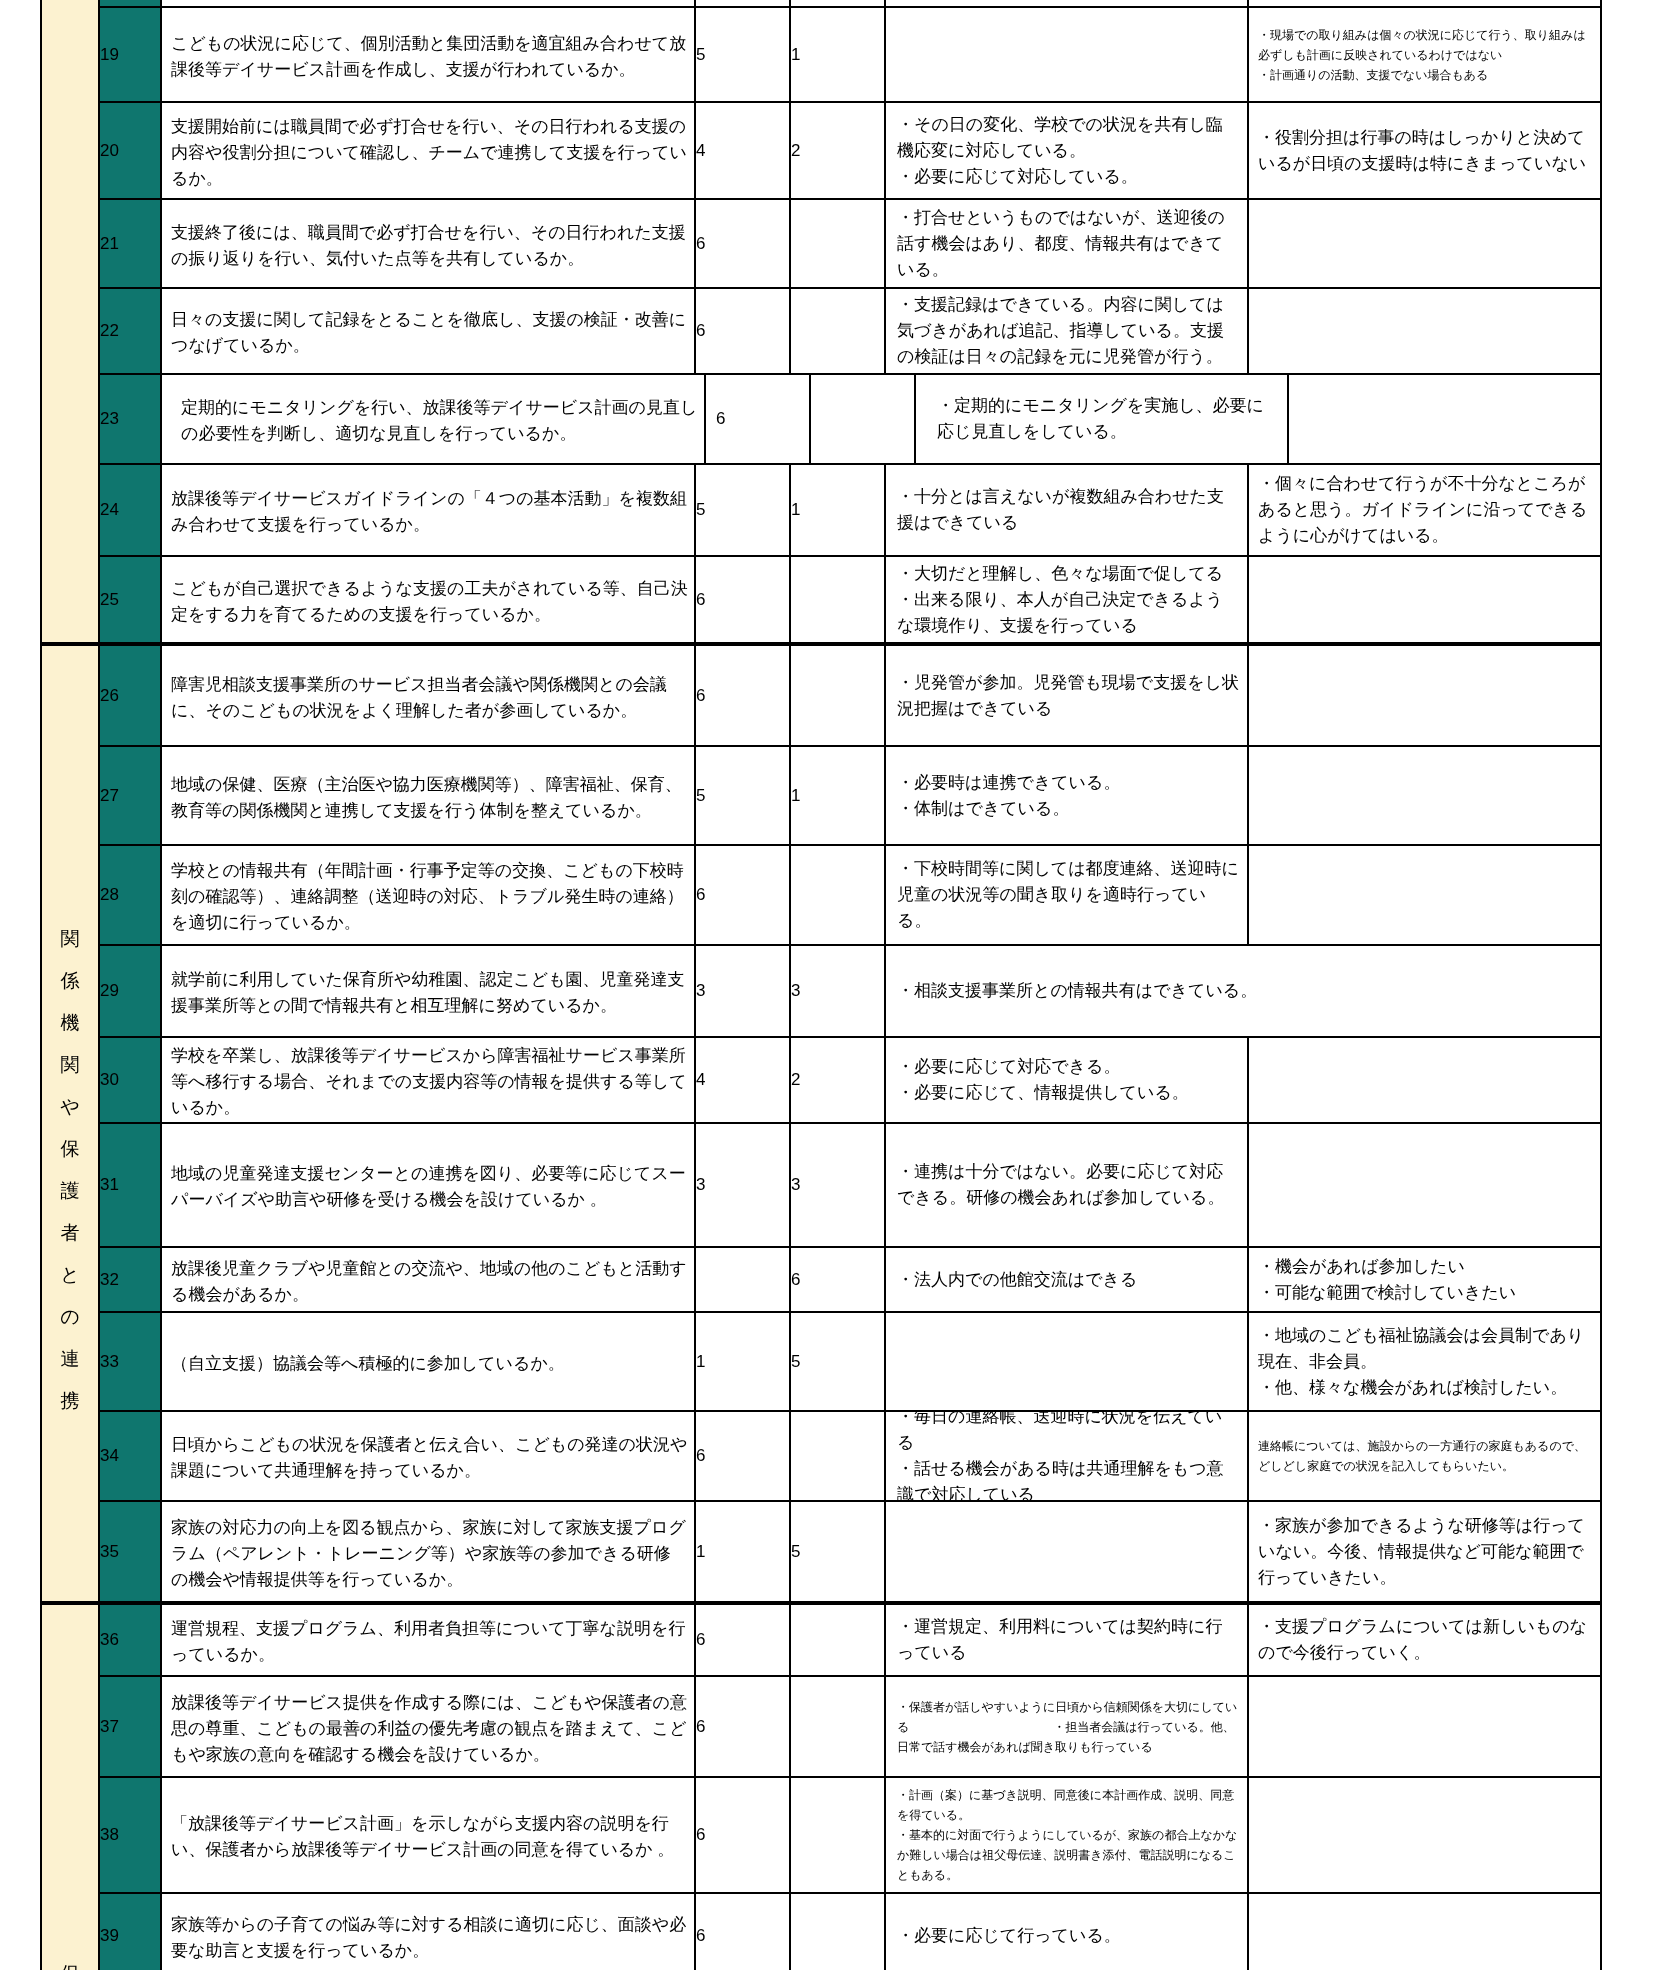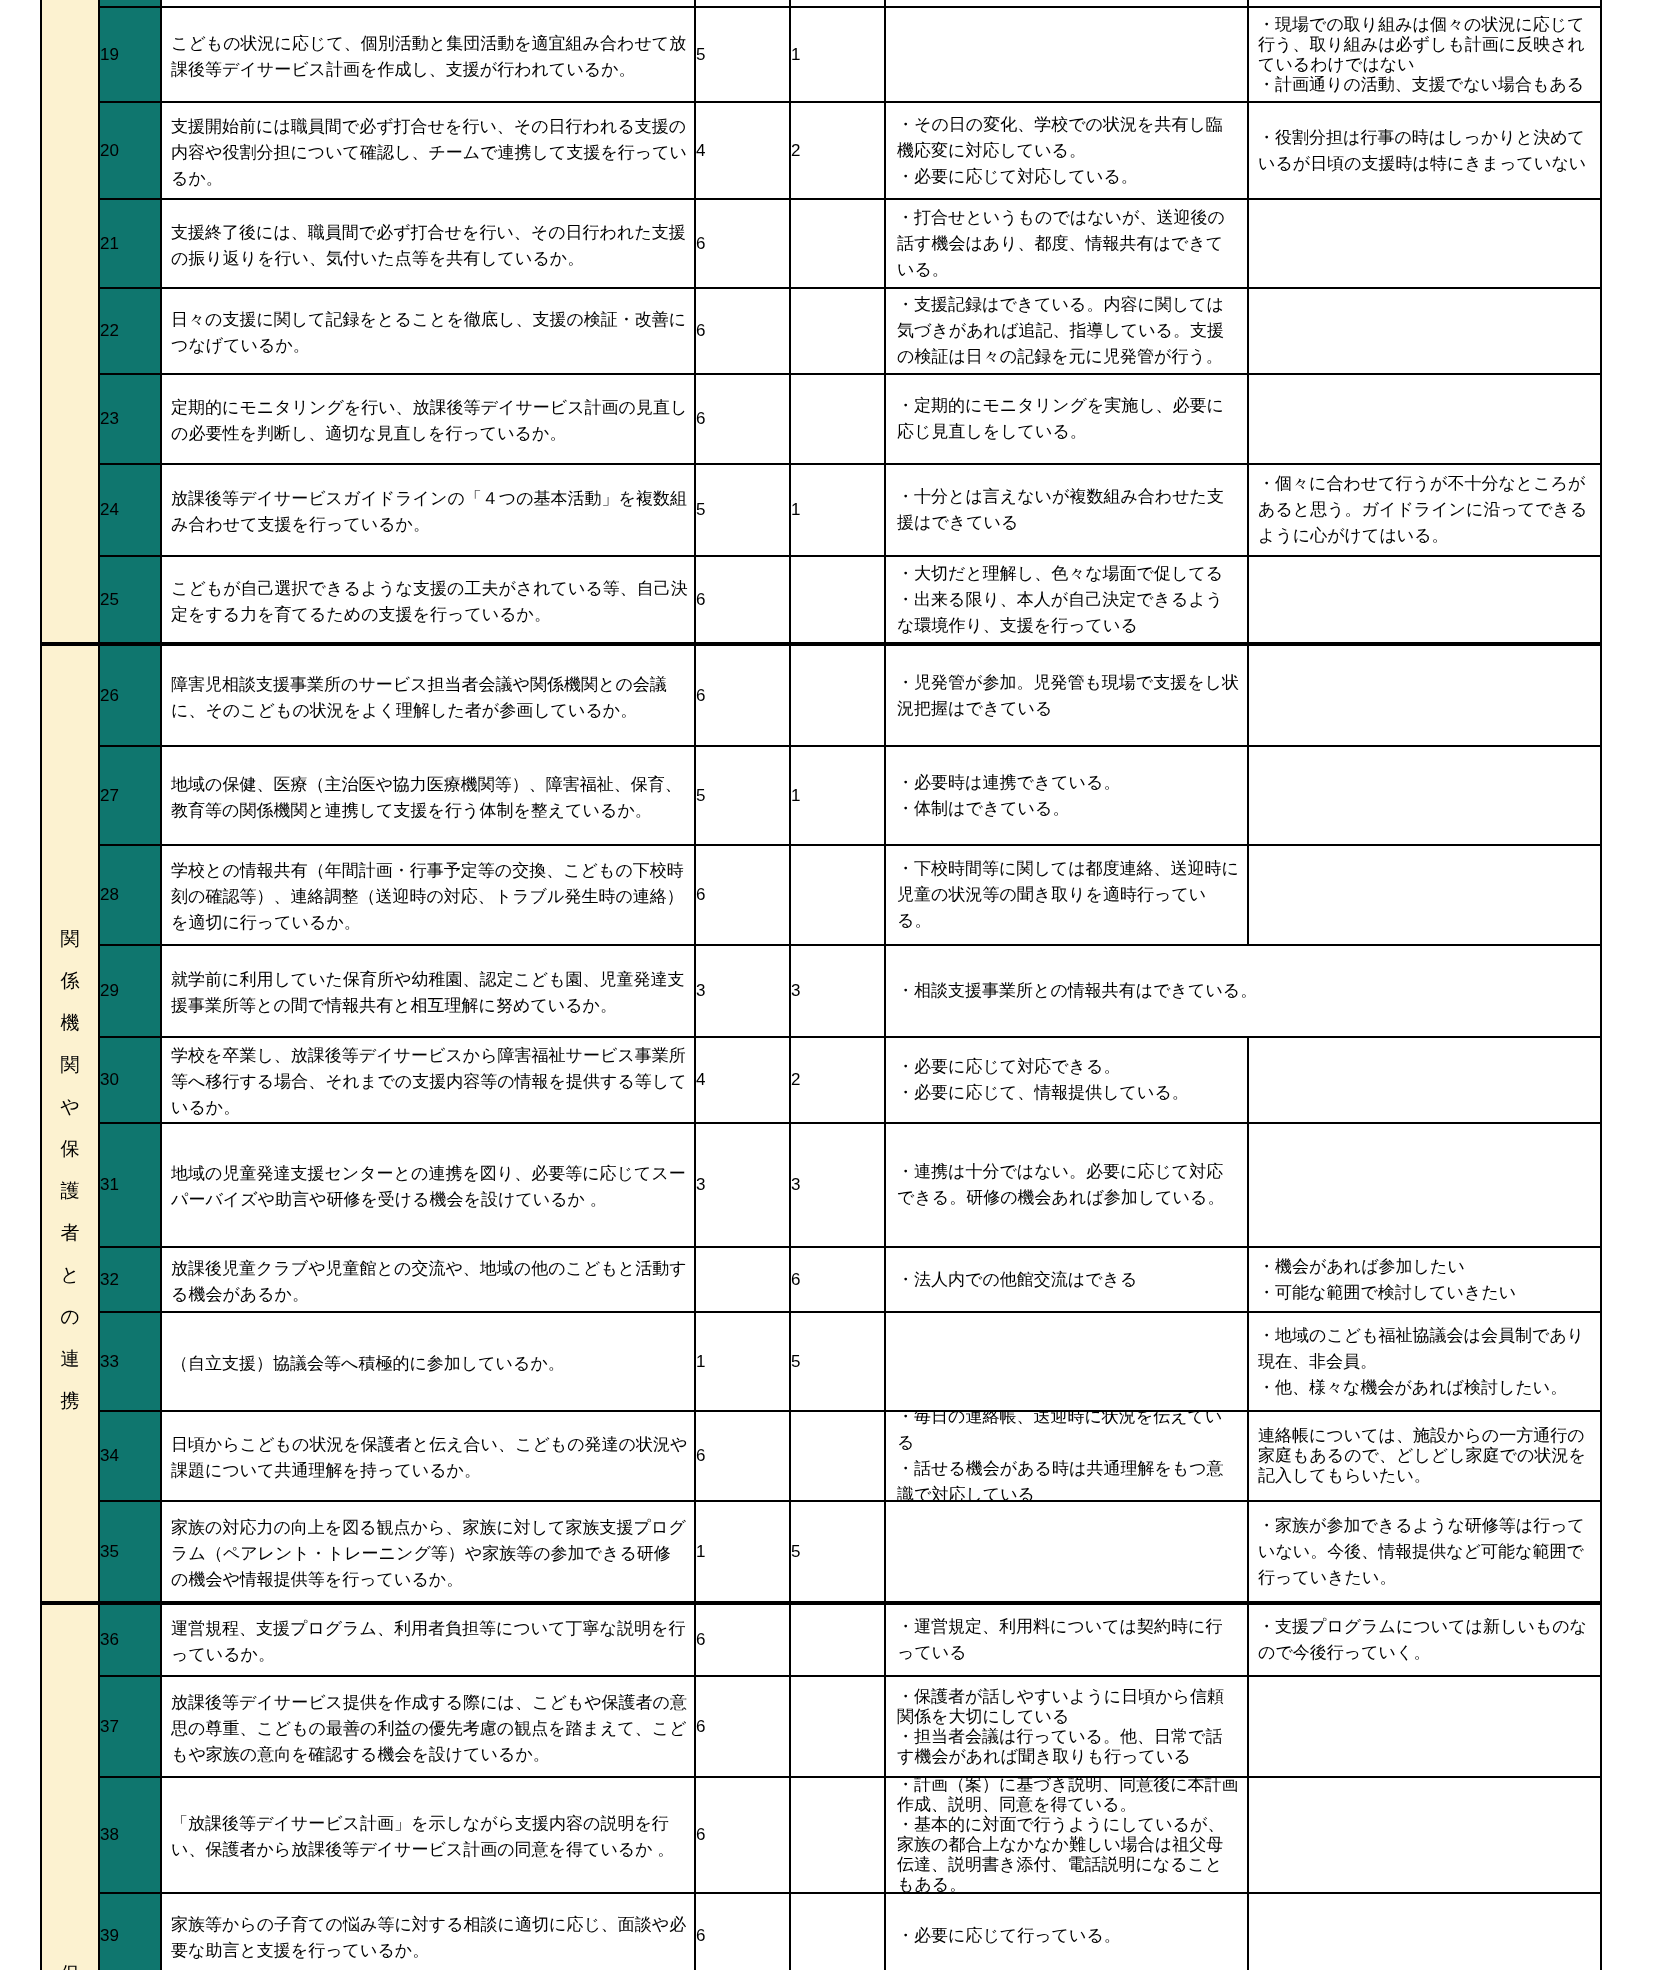--- a/index.html
+++ b/index.html
@@ -20,21 +20,21 @@
         display:flex;align-items:center;}
   .cell:last-child{border-right:none;}
   .c-num{width:62px;flex:0 0 62px;background:#0f766e;justify-content:center;
          font-size:17px;}
   .c-q{width:534px;flex:0 0 534px;padding:8px 6px 4px 9px;}
   .c-s{width:95px;flex:0 0 95px;justify-content:center;font-size:19px;}
   .c-c{width:363px;flex:0 0 363px;padding:4px 8px 4px 11px;}
   .c-n{width:351px;flex:1 1 auto;padding:4px 6px 4px 9px;}
   .c-merged{width:714px;flex:1 1 auto;padding:4px 8px 4px 11px;}
   .txt{font-size:17px;line-height:26px;white-space:pre-wrap;word-break:break-all;width:100%;}
-  .txt.small{font-size:17px;line-height:20px;}
+  .txt.small{font-size:12px;line-height:20px;}
   .remnant{display:block;margin-top:-16px;width:100%;text-align:center;font-size:17px;}
 </style>
 </head>
 <body>
 
 <div class="page">
   <div class="tbl" id="tbl">
       <div class="sec thick">
         <div class="cat">
           <div class="cat-label" style="margin-top: 0px;"></div>
@@ -125,21 +125,21 @@
             <div class="cell c-s">
               <div class="txt"></div>
             </div>
             <div class="cell c-c">
               <div class="txt">・支援記録はできている。内容に関しては気づきがあれば追記、指導している。支援の検証は日々の記録を元に児発管が行う。</div>
             </div>
             <div class="cell c-n">
               <div class="txt"></div>
             </div>
           </div>
-          <div class="row" style="height: 90px;">
+          <div class="row" style="height: 90px; gap: 10px;">
             <div class="cell c-num">
               <div class="txt">23</div>
             </div>
             <div class="cell c-q">
               <div class="txt">定期的にモニタリングを行い、放課後等デイサービス計画の見直しの必要性を判断し、適切な見直しを行っているか。</div>
             </div>
             <div class="cell c-s">
               <div class="txt">6</div>
             </div>
             <div class="cell c-s">

